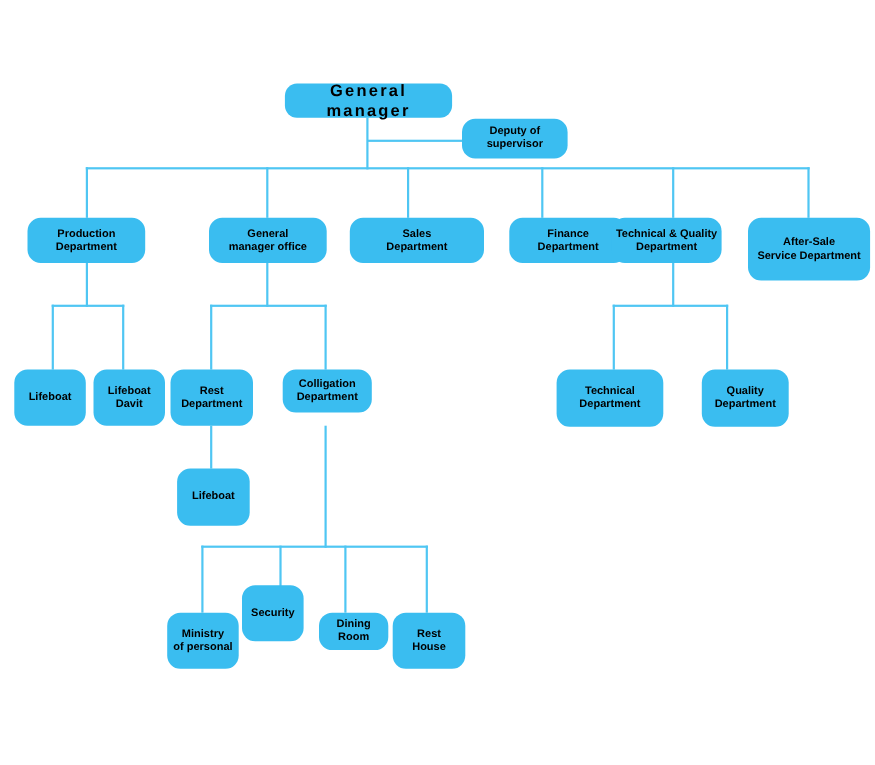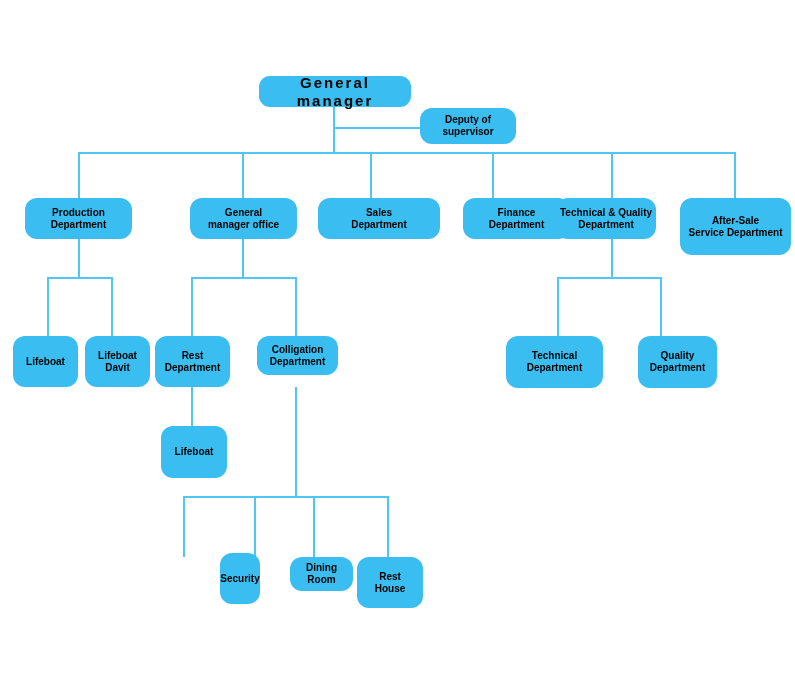--- a/index.html
+++ b/index.html
@@ -114,22 +114,24 @@
 Department</div>
 
   <div class="node" style="left:161px;top:426px;width:66px;height:52px">Lifeboat</div>
 
   <div class="node" style="left:506px;top:336px;width:97px;height:52px">Technical
 Department</div>
 
   <div class="node" style="left:638px;top:336px;width:79px;height:52px">Quality
 Department</div>
 
+  <div class="node" style="left:152px;top:557px;width:65px;height:51px">Ministry
+of personal</div>
 
-  <div class="node" style="left:220px;top:553px;width:40px;height:51px">Security</div>
+  <div class="node" style="left:220px;top:532px;width:56px;height:51px">Security</div>
 
   <div class="node" style="left:290px;top:557px;width:63px;height:34px">Dining
 Room</div>
 
   <div class="node" style="left:357px;top:557px;width:66px;height:51px">Rest
 House</div>
 
 </div>
 
 </body></html>

